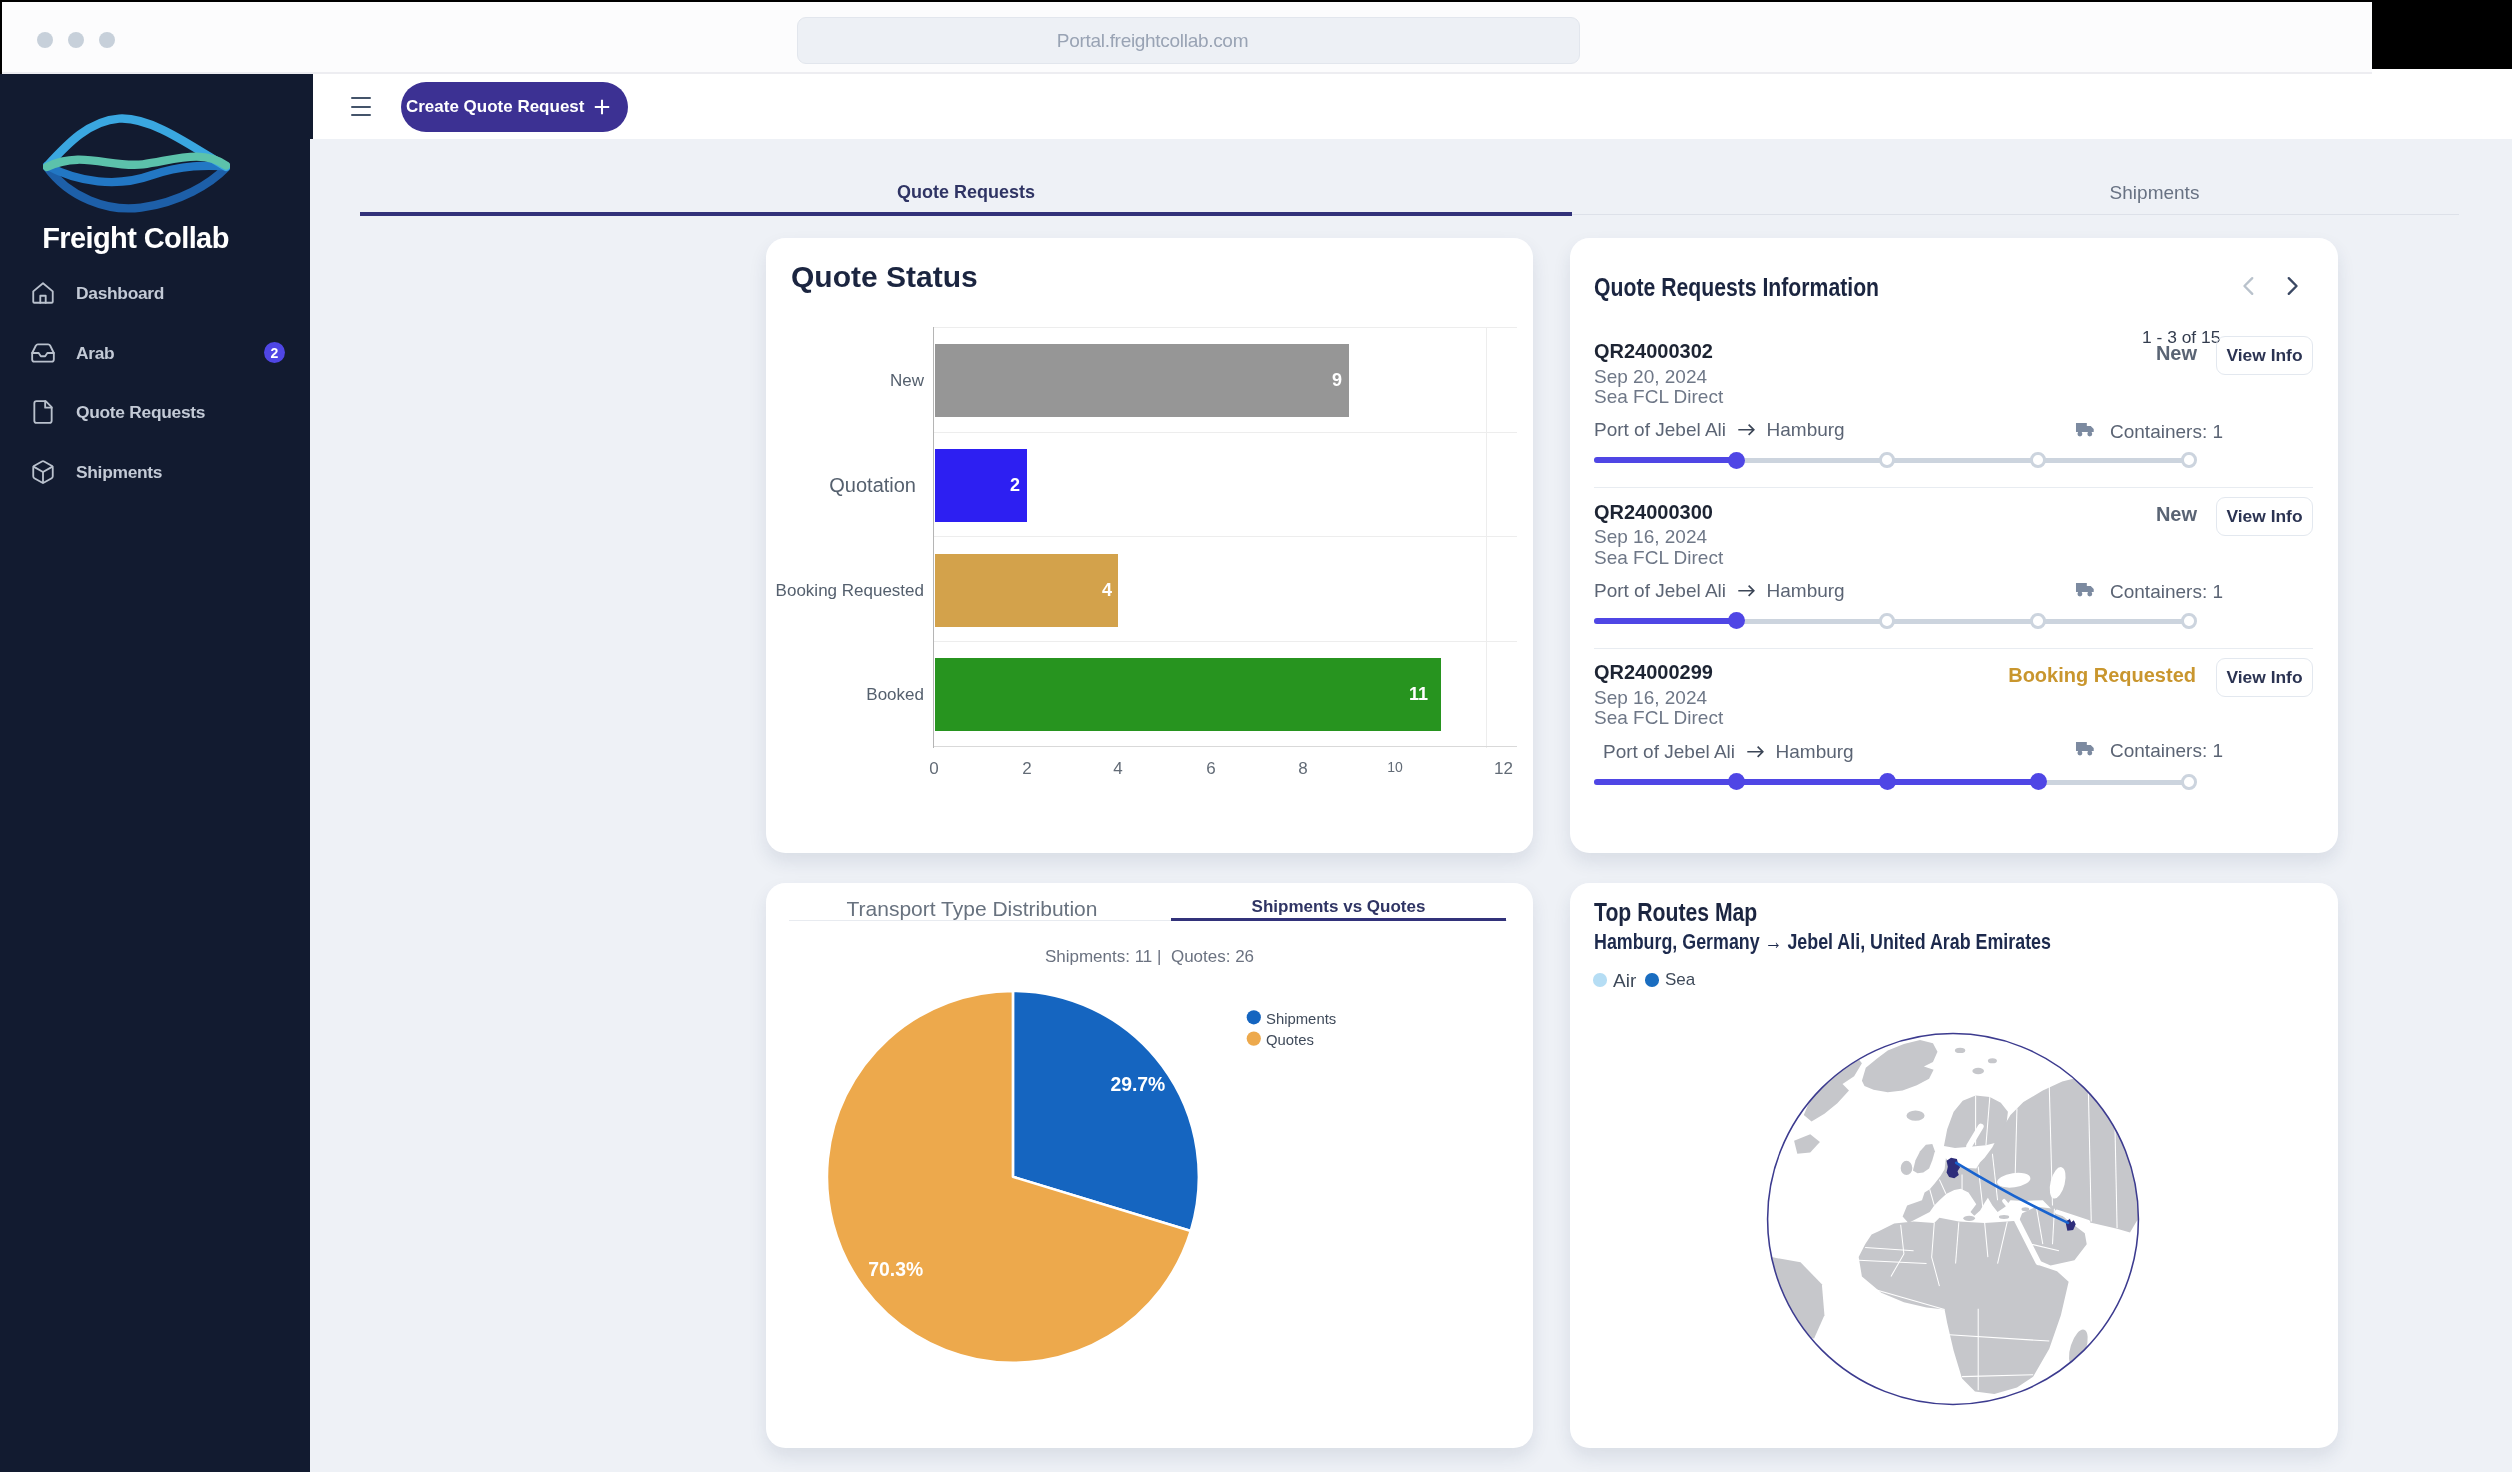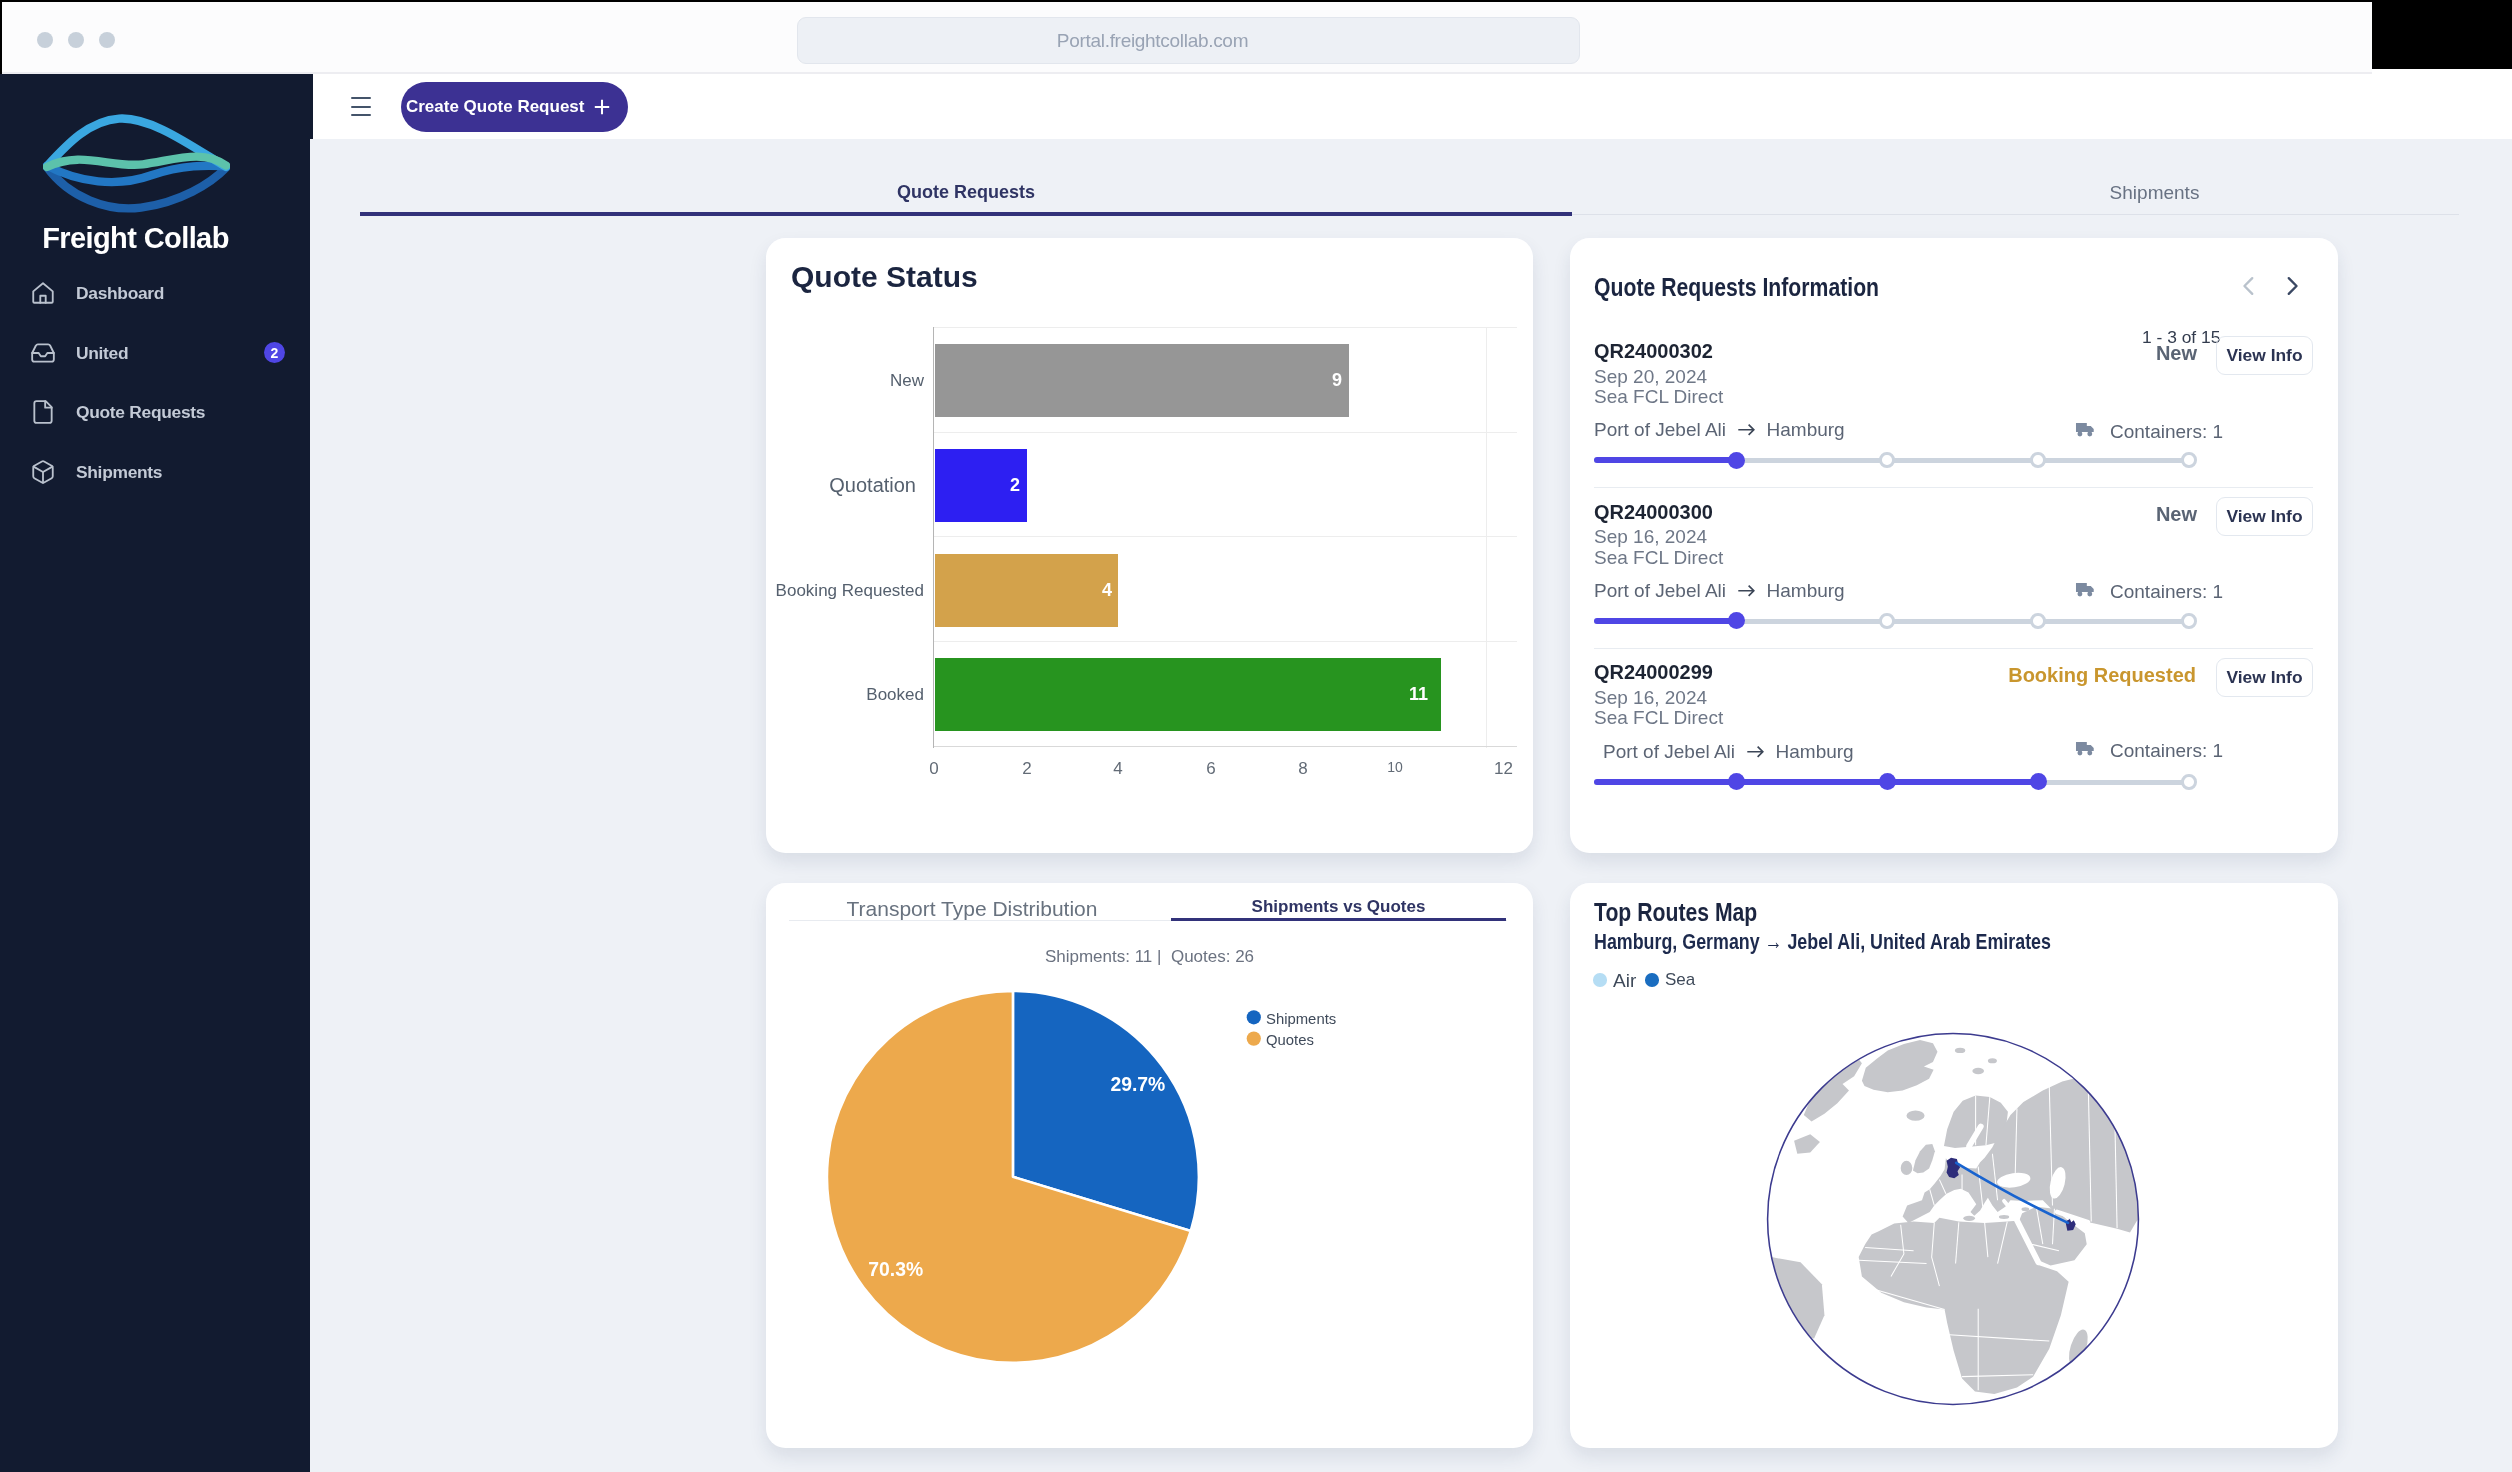--- a/index.html
+++ b/index.html
@@ -39,21 +39,21 @@
   <svg class="abs" style="left:30px;top:280px;" width="26" height="26" viewBox="0 0 24 24" fill="none" stroke="#b9c1cd" stroke-width="1.7" stroke-linecap="round" stroke-linejoin="round">
       <path d="M3 10.5 L12 3 L21 10.5 V20 a1 1 0 0 1 -1 1 H4 a1 1 0 0 1 -1 -1 Z"></path>
       <path d="M9.5 21 V14.5 h5 V21"></path>
     </svg>
   <div class="abs" style="left:76px;top:280px;height:26px;display:flex;align-items:center;color:#c3cad6;font-size:17.4px;font-weight:bold;letter-spacing:-0.3px;">Dashboard</div>
 
   <svg class="abs" style="left:30px;top:340px;" width="26" height="26" viewBox="0 0 24 24" fill="none" stroke="#b9c1cd" stroke-width="1.7" stroke-linecap="round" stroke-linejoin="round">
       <path d="M22 12 h-6 l-2 3 h-4 l-2 -3 H2"></path>
       <path d="M5.45 5.11 L2 12 v6 a2 2 0 0 0 2 2 h16 a2 2 0 0 0 2 -2 v-6 l-3.45 -6.89 A2 2 0 0 0 16.76 4 H7.24 a2 2 0 0 0 -1.79 1.11 z"></path>
     </svg>
-  <div class="abs" style="left:76px;top:340px;height:26px;display:flex;align-items:center;color:#c3cad6;font-size:17.4px;font-weight:bold;letter-spacing:-0.3px;">United</div>
+  <div class="abs" style="left:76px;top:340px;height:26px;display:flex;align-items:center;color:#c3cad6;font-size:17.4px;font-weight:bold;letter-spacing:-0.3px;">Arab</div>
   <div class="abs" style="left:264px;top:342px;width:21px;height:21px;border-radius:50%;background:#4f46e5;color:#fff;font-size:14px;font-weight:bold;display:flex;align-items:center;justify-content:center;">2</div>
 
   <svg class="abs" style="left:30px;top:399px;" width="26" height="26" viewBox="0 0 24 24" fill="none" stroke="#b9c1cd" stroke-width="1.7" stroke-linecap="round" stroke-linejoin="round">
       <path d="M14.5 2 H6 a2 2 0 0 0 -2 2 v16 a2 2 0 0 0 2 2 h12 a2 2 0 0 0 2 -2 V7.5 Z"></path>
       <path d="M14 2 v6 h6"></path>
     </svg>
   <div class="abs" style="left:76px;top:399px;height:26px;display:flex;align-items:center;color:#c3cad6;font-size:17.4px;font-weight:bold;letter-spacing:-0.3px;">Quote Requests</div>
 
   <svg class="abs" style="left:30px;top:459px;" width="26" height="26" viewBox="0 0 24 24" fill="none" stroke="#b9c1cd" stroke-width="1.7" stroke-linecap="round" stroke-linejoin="round">
       <path d="M21 16 V8 a2 2 0 0 0 -1 -1.73 l-7 -4 a2 2 0 0 0 -2 0 l-7 4 A2 2 0 0 0 3 8 v8 a2 2 0 0 0 1 1.73 l7 4 a2 2 0 0 0 2 0 l7 -4 A2 2 0 0 0 21 16 z"></path>

